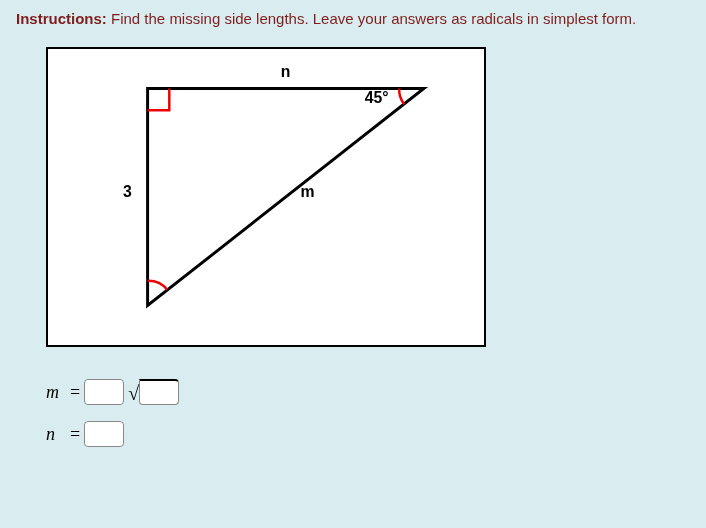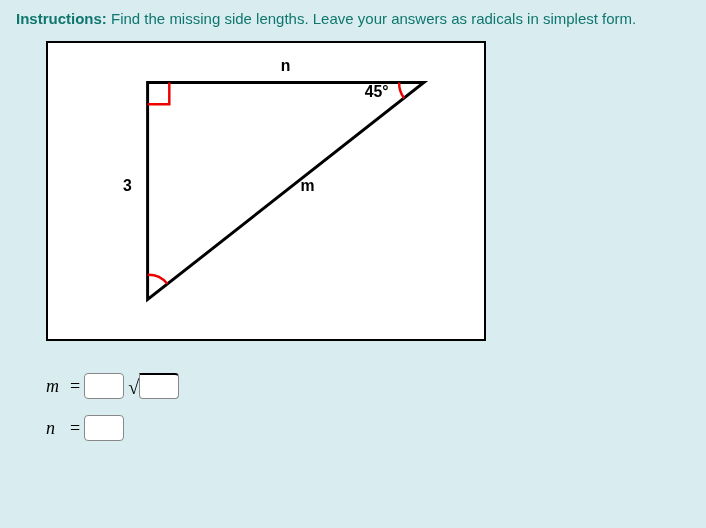--- a/index.html
+++ b/index.html
@@ -6,22 +6,22 @@
   body {
     background: #d9edf0;
     font-family: Arial, sans-serif;
     width: 706px;
     height: 528px;
     padding: 10px 16px;
     position: relative;
   }
   .instructions {
     font-size: 15px;
-    color: #0f766e;
-    margin-bottom: 14px;
+    color: #7f1d1d;
+    margin-bottom: 20px;
   }
   .instructions b { font-weight: bold; }
   .figure-box {
     width: 440px;
     height: 300px;
     background: #fff;
     border: 2px solid #000;
     margin-left: 30px;
     position: relative;
   }

